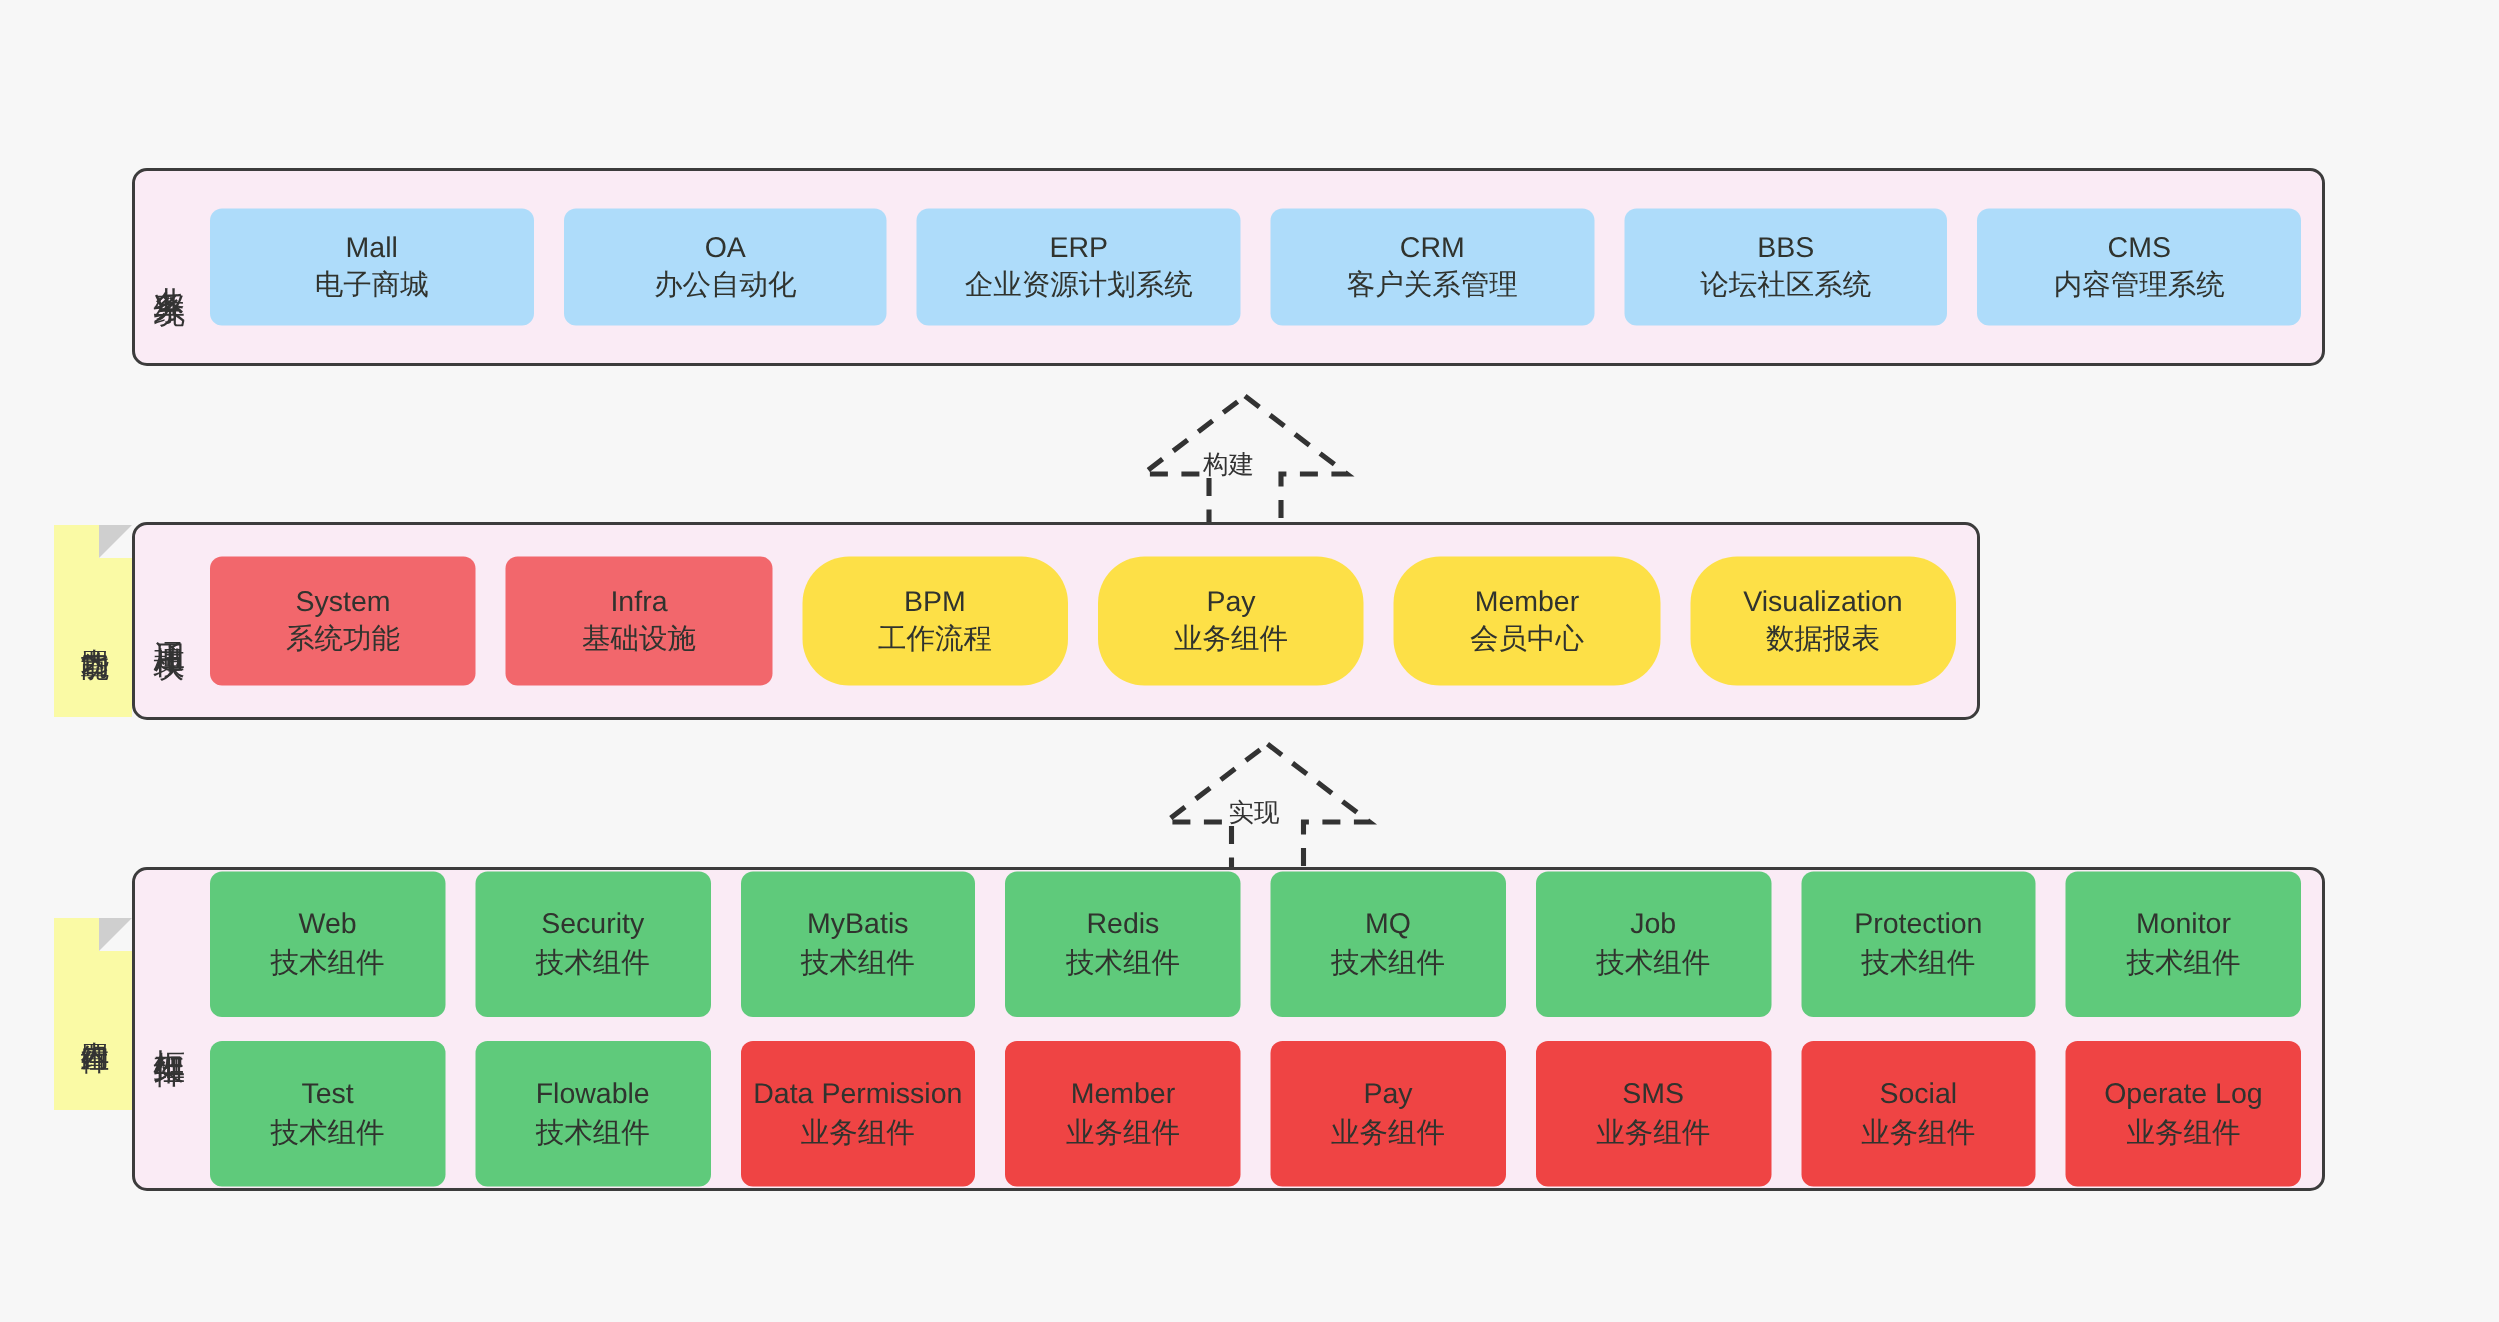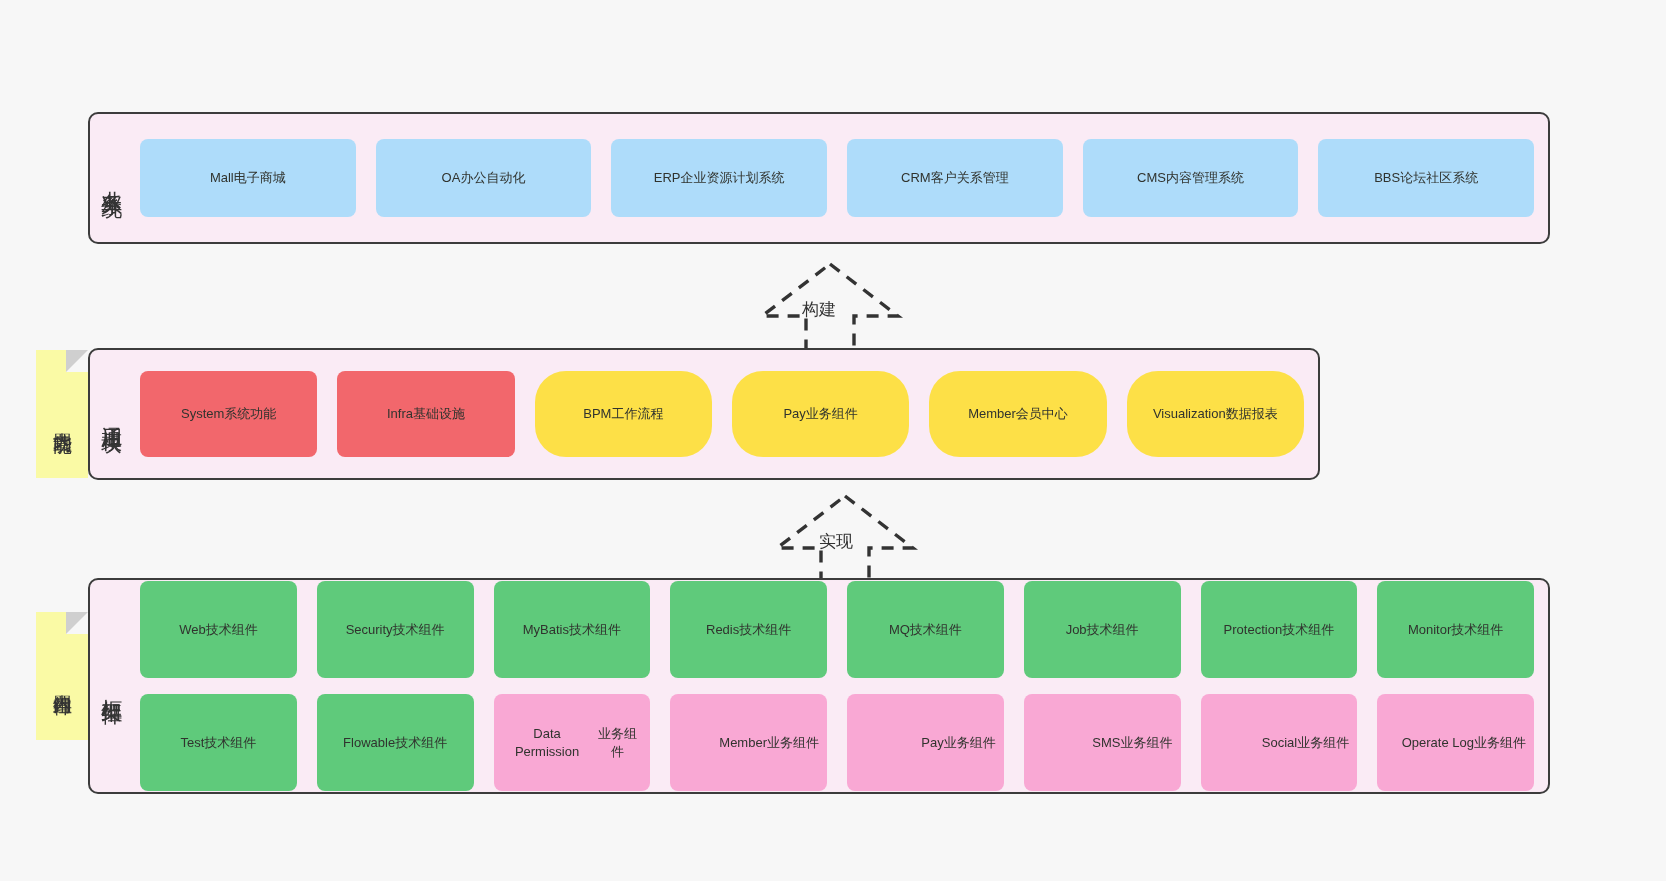--- a/index.html
+++ b/index.html
@@ -59,42 +59,42 @@
     flex-direction: row;
     gap: 20px;
   }
 
   
   .card {
     flex: 1 1 0;
     min-width: 0;
     border-radius: 8px;
     display: flex;
-    flex-direction: row;
+    flex-direction: column;
     align-items: center;
     justify-content: center;
     text-align: center;
     color: #30332e;
-    font-size: 13px;
+    font-size: 19px;
     line-height: 1.32;
     padding: 6px 8px;
     user-select: none;
   }
   .card .l1 { display: block; }
   .card .l2 { display: block; }
 
   .h-top   { height: 78px; }
   .h-mid   { height: 86px; }
   .h-bot   { height: 97px; }
 
   .c-blue        { background: #aedcfa; }
   .c-red         { background: #f2676c; }
   .c-pink        { background: #fde047; border-radius: 31px; }
   .c-green       { background: #5fca7b; }
-  .c-lightgreen  { background: #f9a8d4; justify-content: flex-end; }
+  .c-lightgreen  { background: #ef4444; }
 
   
   .sticky {
     position: absolute;
     width: 52px;
     background: #fafaa5;
     display: flex;
     align-items: center;
     justify-content: center;
     font-size: 19px;
@@ -148,26 +148,26 @@
         </div>
         <div class="card h-top c-blue">
           <span class="l1">ERP</span>
           <span class="l2">企业资源计划系统</span>
         </div>
         <div class="card h-top c-blue">
           <span class="l1">CRM</span>
           <span class="l2">客户关系管理</span>
         </div>
         <div class="card h-top c-blue">
+          <span class="l1">BBS</span>
+          <span class="l2">论坛社区系统</span>
+        </div>
+        <div class="card h-top c-blue">
           <span class="l1">CMS</span>
           <span class="l2">内容管理系统</span>
-        </div>
-        <div class="card h-top c-blue">
-          <span class="l1">BBS</span>
-          <span class="l2">论坛社区系统</span>
         </div>
       </div>
     </div>
   </div>
 
   <div class="arrow-wrap" style="left:750px; top:258px; width:160px; height:95px;">
     <svg width="160" height="95" viewBox="0 0 160 95">
       <path d="M80 6 L148 58 L104 58 L104 92 L56 92 L56 58 L12 58 Z" fill="none" stroke="#333" stroke-width="3.4" stroke-dasharray="12 9" stroke-linejoin="miter"></path>
     </svg>
     <span class="arrow-label" style="left:52px; top:40px;">构建</span>

